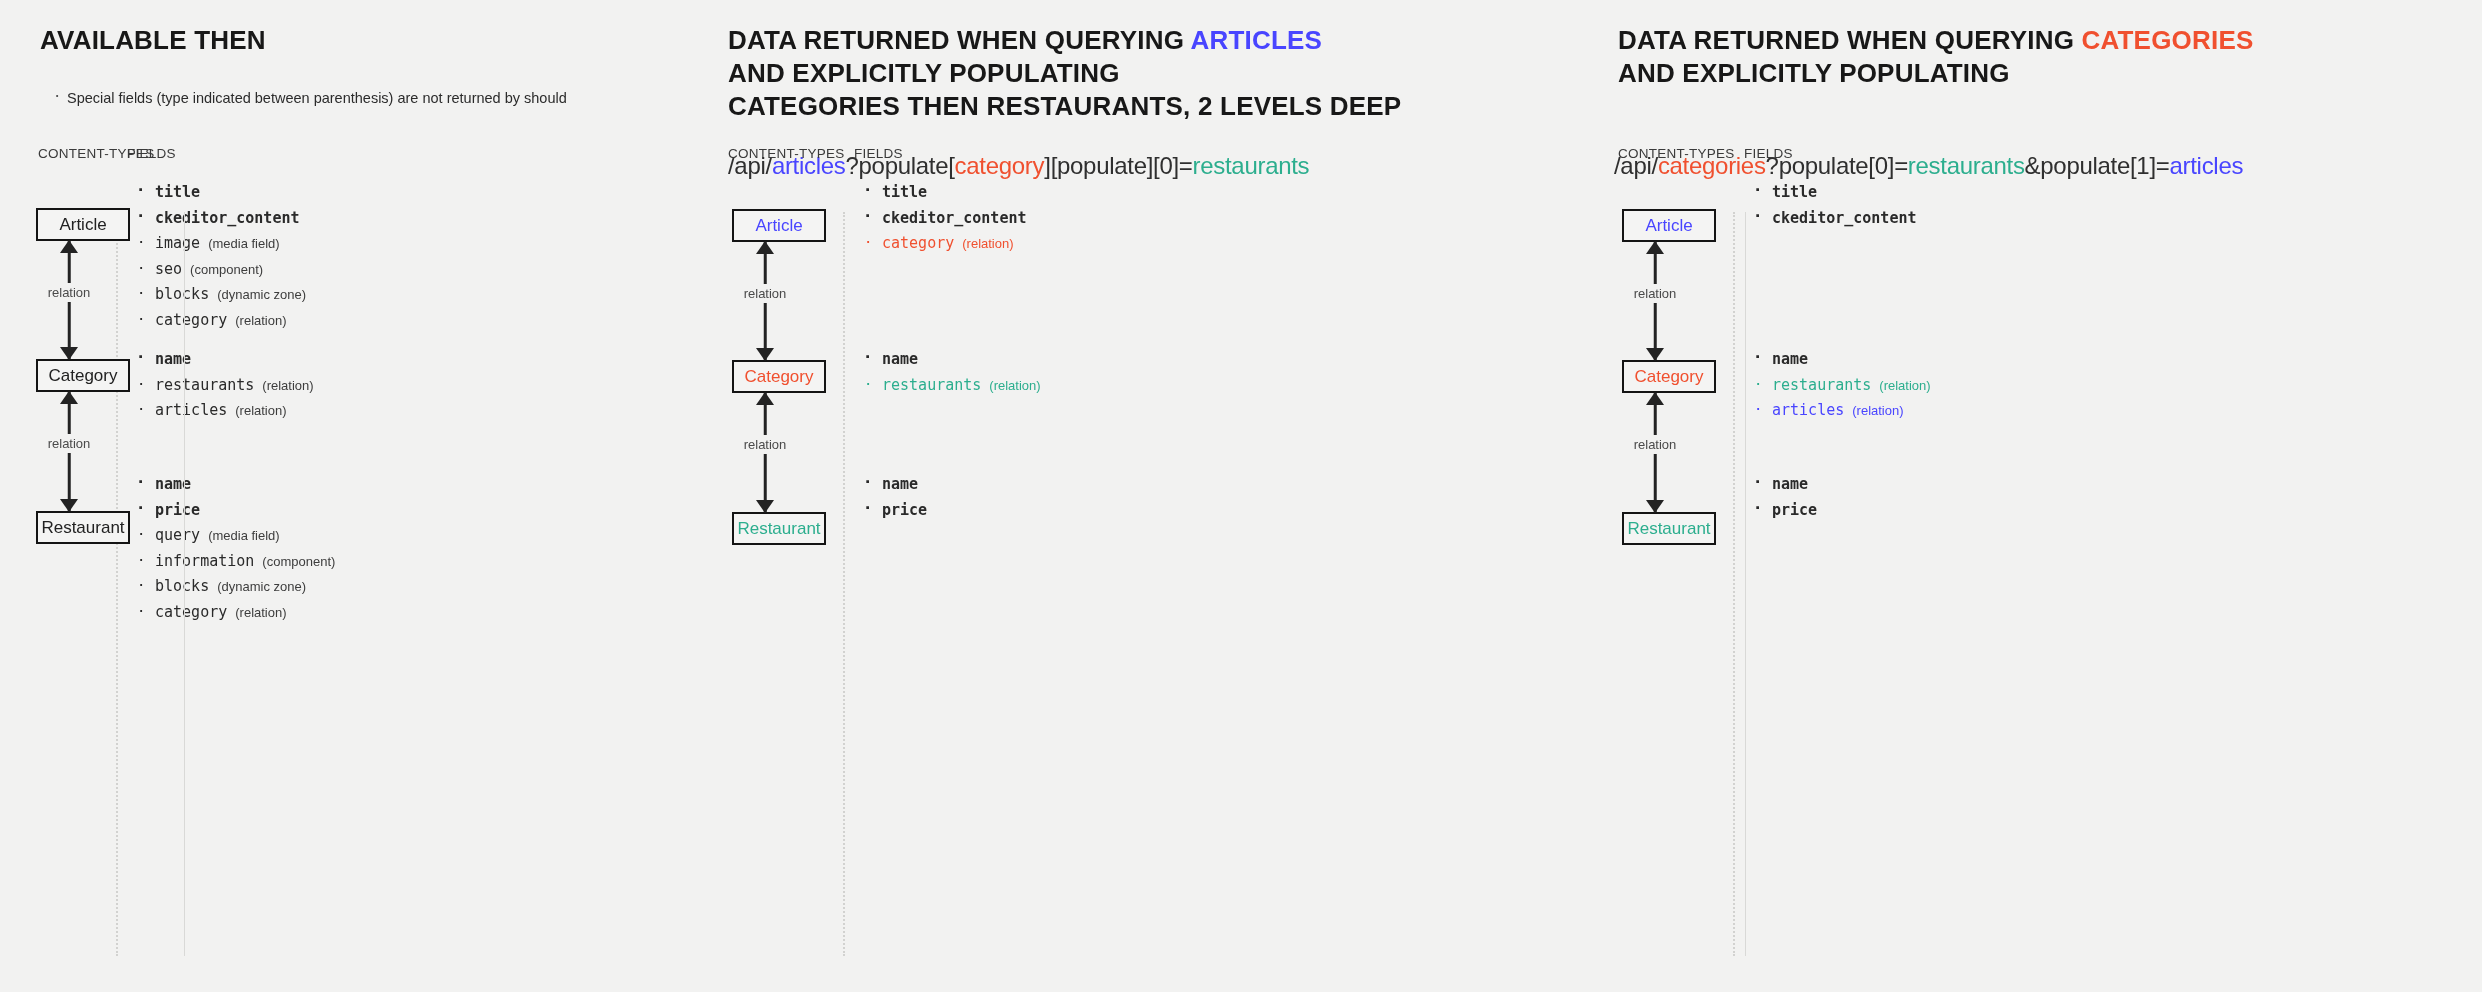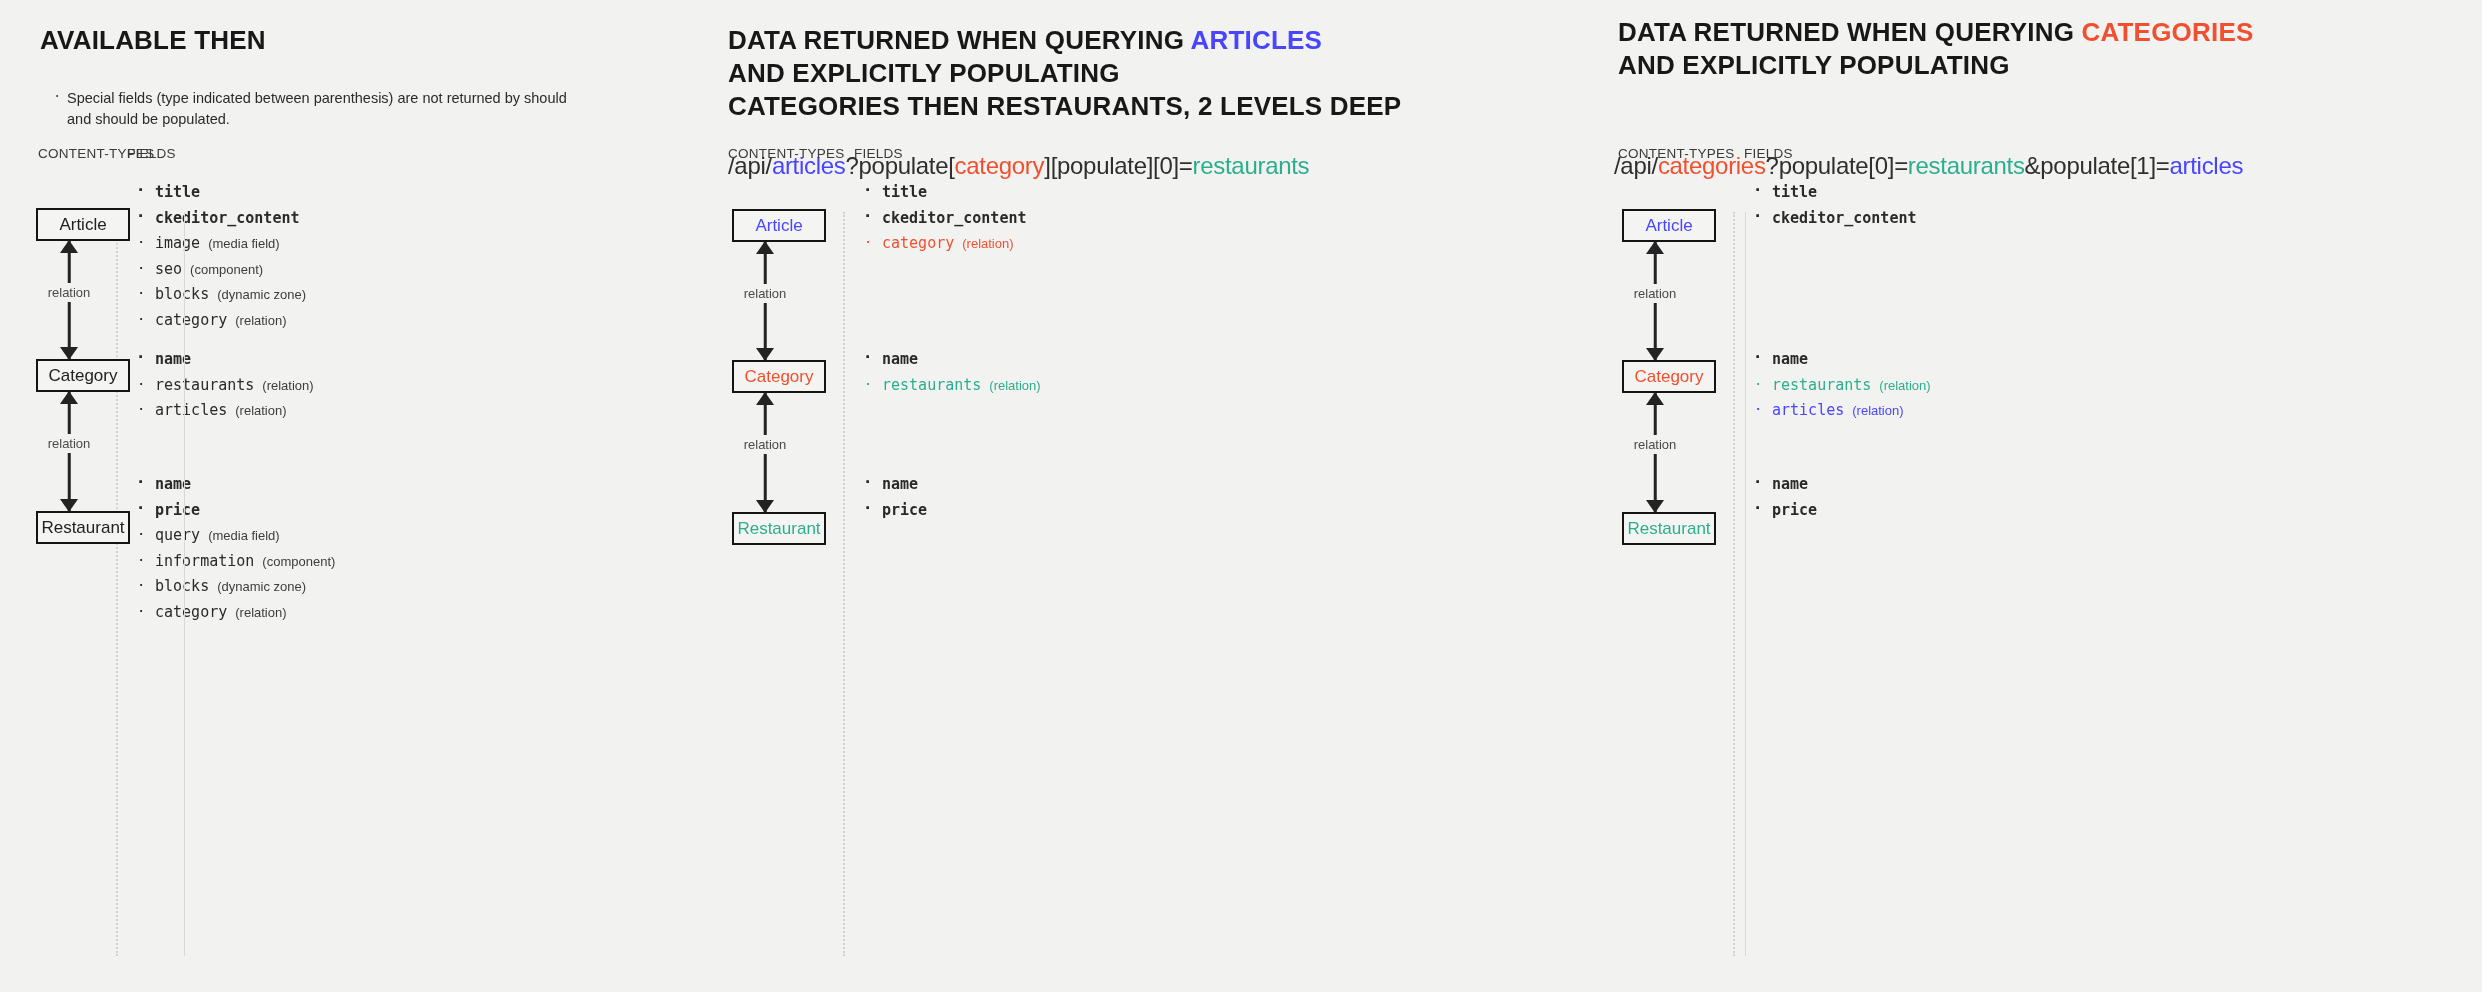--- a/index.html
+++ b/index.html
@@ -138,21 +138,20 @@
 
   <div class="panel">
 
     <div class="heading" style="left:40px;top:24px;">
       <span>AVAILABLE THEN</span>
     </div>
 
     <div class="notes" style="left:50px;top:88px;width:640px;">
       <div class="row">
         <span>Special fields (type indicated between parenthesis) are not returned by should</span>
-        <div class="cont" style="padding-left:0;">and should be populated.</div>
       </div>
     </div>
 
     <div class="caption" style="left:38px;top:146px;">CONTENT-TYPES</div>
     <div class="caption" style="left:127px;top:146px;">FIELDS</div>
 
     <div class="dotted" style="left:116px;top:212px;height:744px;"></div>
 
     <div class="node" style="left:36px;top:208px;">Article</div>
     <div class="node" style="left:36px;top:359px;">Category</div>
@@ -246,21 +245,21 @@
     <div class="fields" style="left:860px;top:472px;">
       <div class="fl bold"><span>name</span></div>
       <div class="fl bold"><span>price</span></div>
     </div>
   </div>
 
   <div class="panel-sep" style="left:1745px;"></div>
 
   <div class="panel">
 
-    <div class="heading" style="left:1618px;top:16px;">
+    <div class="heading" style="left:1618px;top:24px;">
       <span>DATA RETURNED WHEN QUERYING </span><span class="hl-red">CATEGORIES</span><br>
       <span>AND EXPLICITLY POPULATING</span><br>
     </div>
 
     <div class="url" style="left:1614px;top:152px;">
       <span>/api/</span><span class="c-red">categories</span><span>?populate[0]=</span><span class="c-green">restaurants</span><span>&amp;populate[1]=</span><span class="c-blue">articles</span>
     </div>
 
     <div class="caption" style="left:1618px;top:146px;">CONTENT-TYPES</div>
     <div class="caption" style="left:1744px;top:146px;">FIELDS</div>

